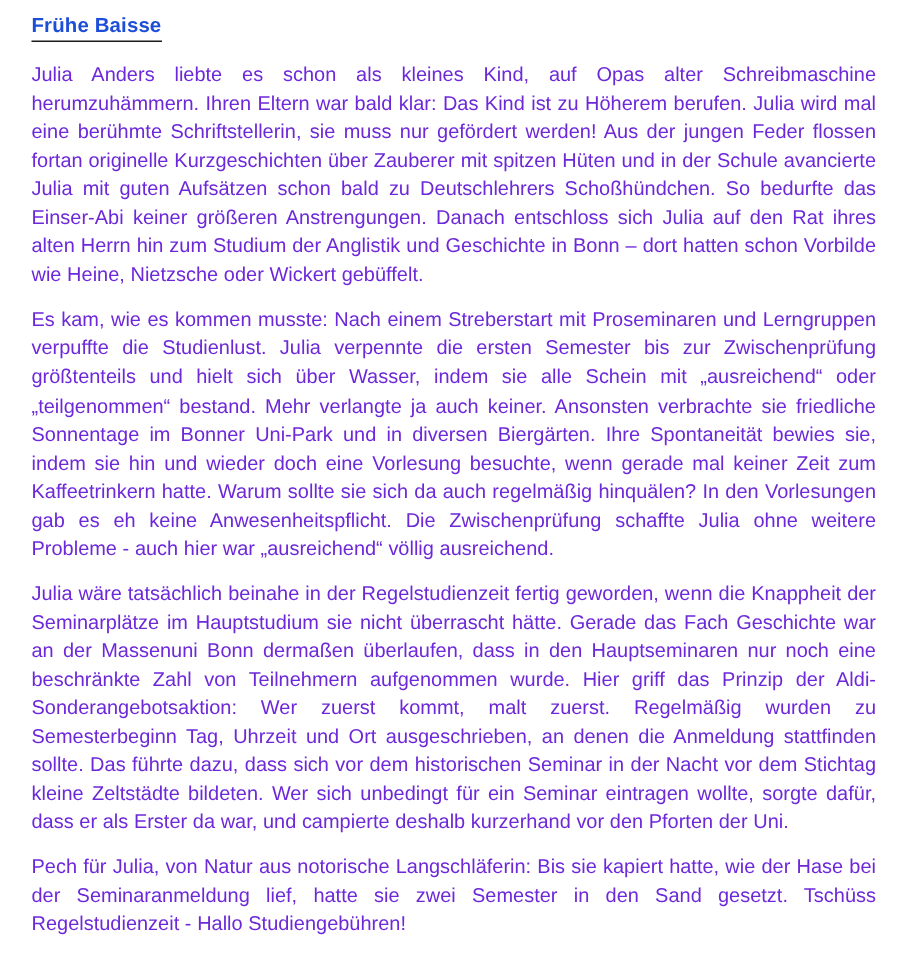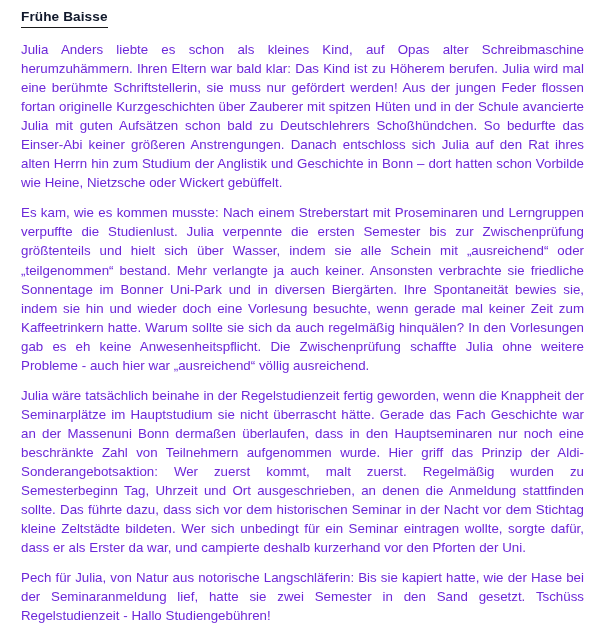--- a/index.html
+++ b/index.html
@@ -19,21 +19,21 @@
     width: 605px;
     height: 636px;
     padding: 9px 21px 0 21px;
     background: #ffffff;
   }
   .doc-heading {
     margin: 0 0 12px 0;
     font-size: 13.6px;
     font-weight: bold;
     line-height: 1.25;
-    color: #0f172a;
+    color: #1d4ed8;
     letter-spacing: 0.1px;
   }
   .doc-heading .heading-text {
     display: inline-block;
     border-bottom: 1.4px solid #1b1b1b;
     padding-bottom: 1px;
   }
   .body-paragraph {
     margin: 0 0 11px 0;
     font-size: 13.3px;

